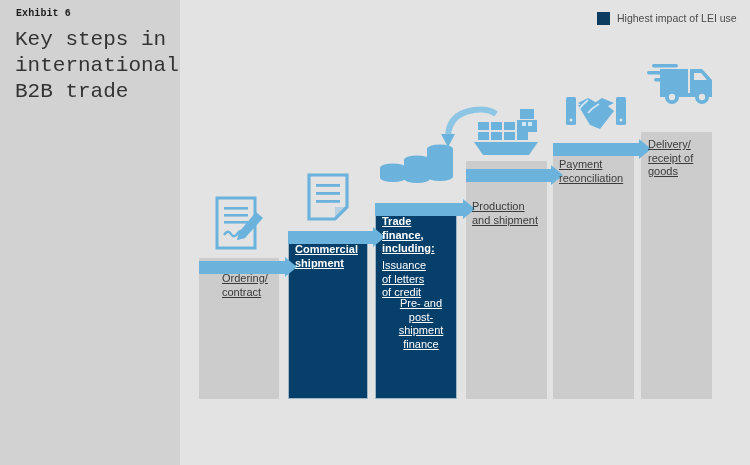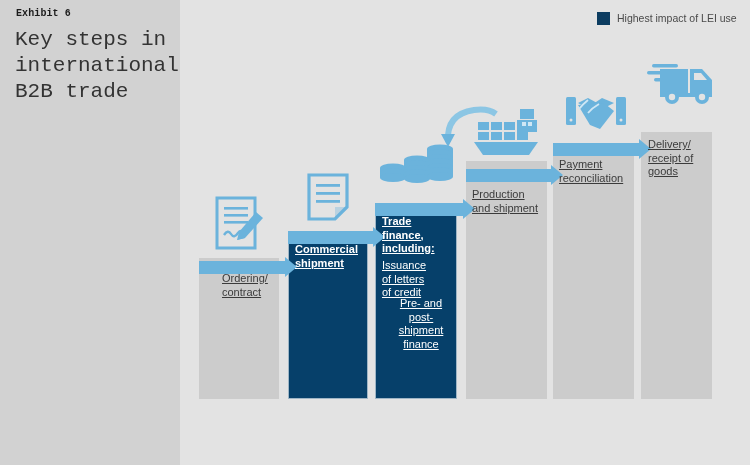--- a/index.html
+++ b/index.html
@@ -129,21 +129,21 @@
 
   <div class="bar-label on-navy" style="left:382px;top:259px;width:78px;">Issuance
 of letters
 of credit</div>
 
   <div class="bar-label on-navy" style="left:382px;top:297px;width:78px;text-align:center;">Pre- and
 post-
 shipment
 finance</div>
 
-  <div class="bar-label" style="left:472px;top:188px;width:80px;">Production
+  <div class="bar-label" style="left:472px;top:200px;width:80px;">Production
 and shipment</div>
 
   <div class="bar-label" style="left:559px;top:158px;width:80px;">Payment
 reconciliation</div>
 
   <div class="bar-label" style="left:648px;top:138px;width:72px;">Delivery/
 receipt of
 goods</div>
 
   <div class="icon" style="left:213px;top:195px;">

